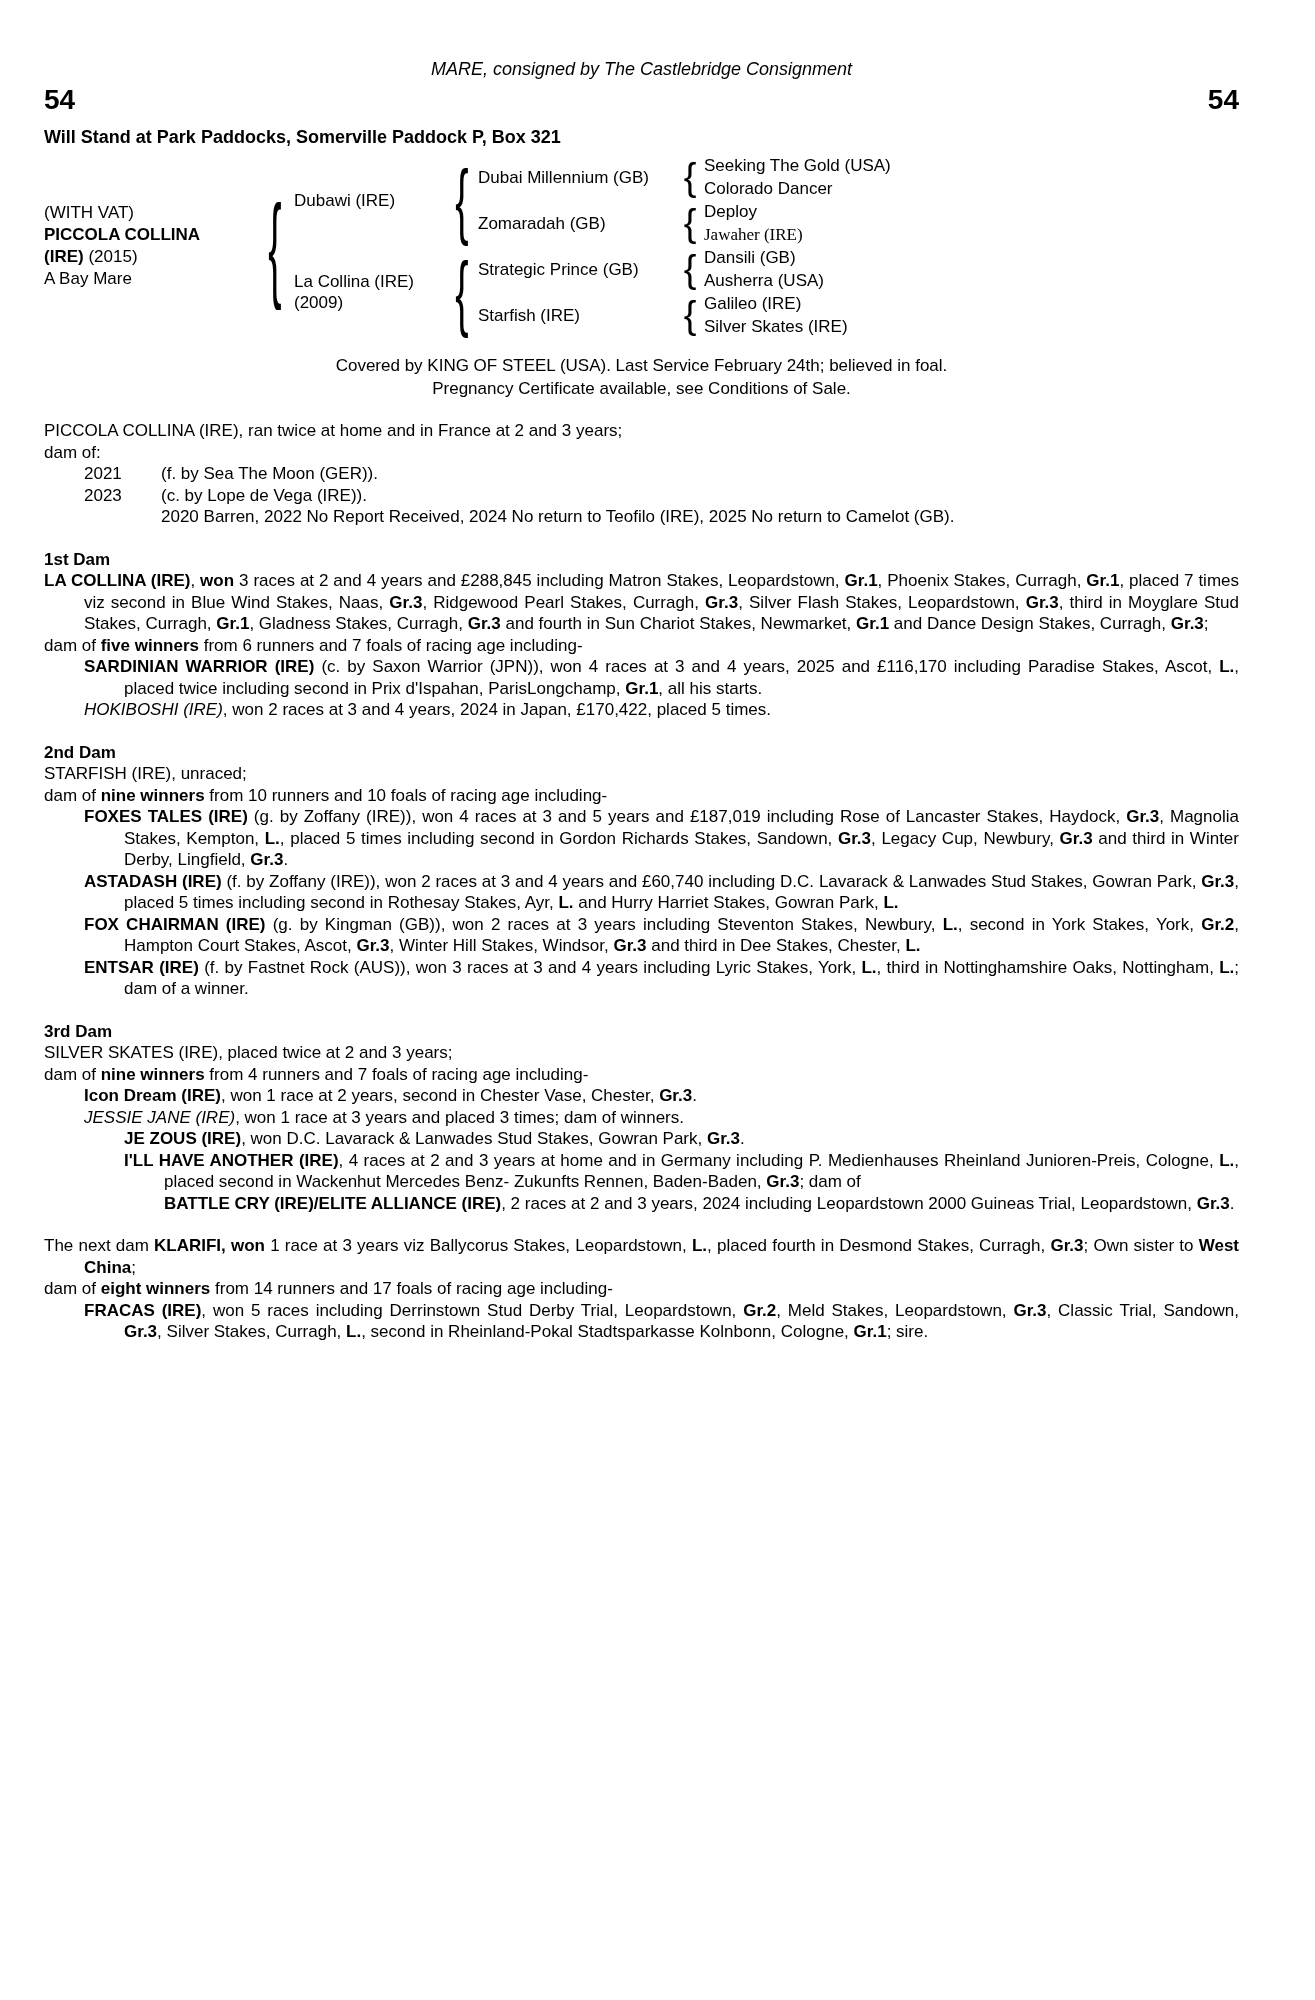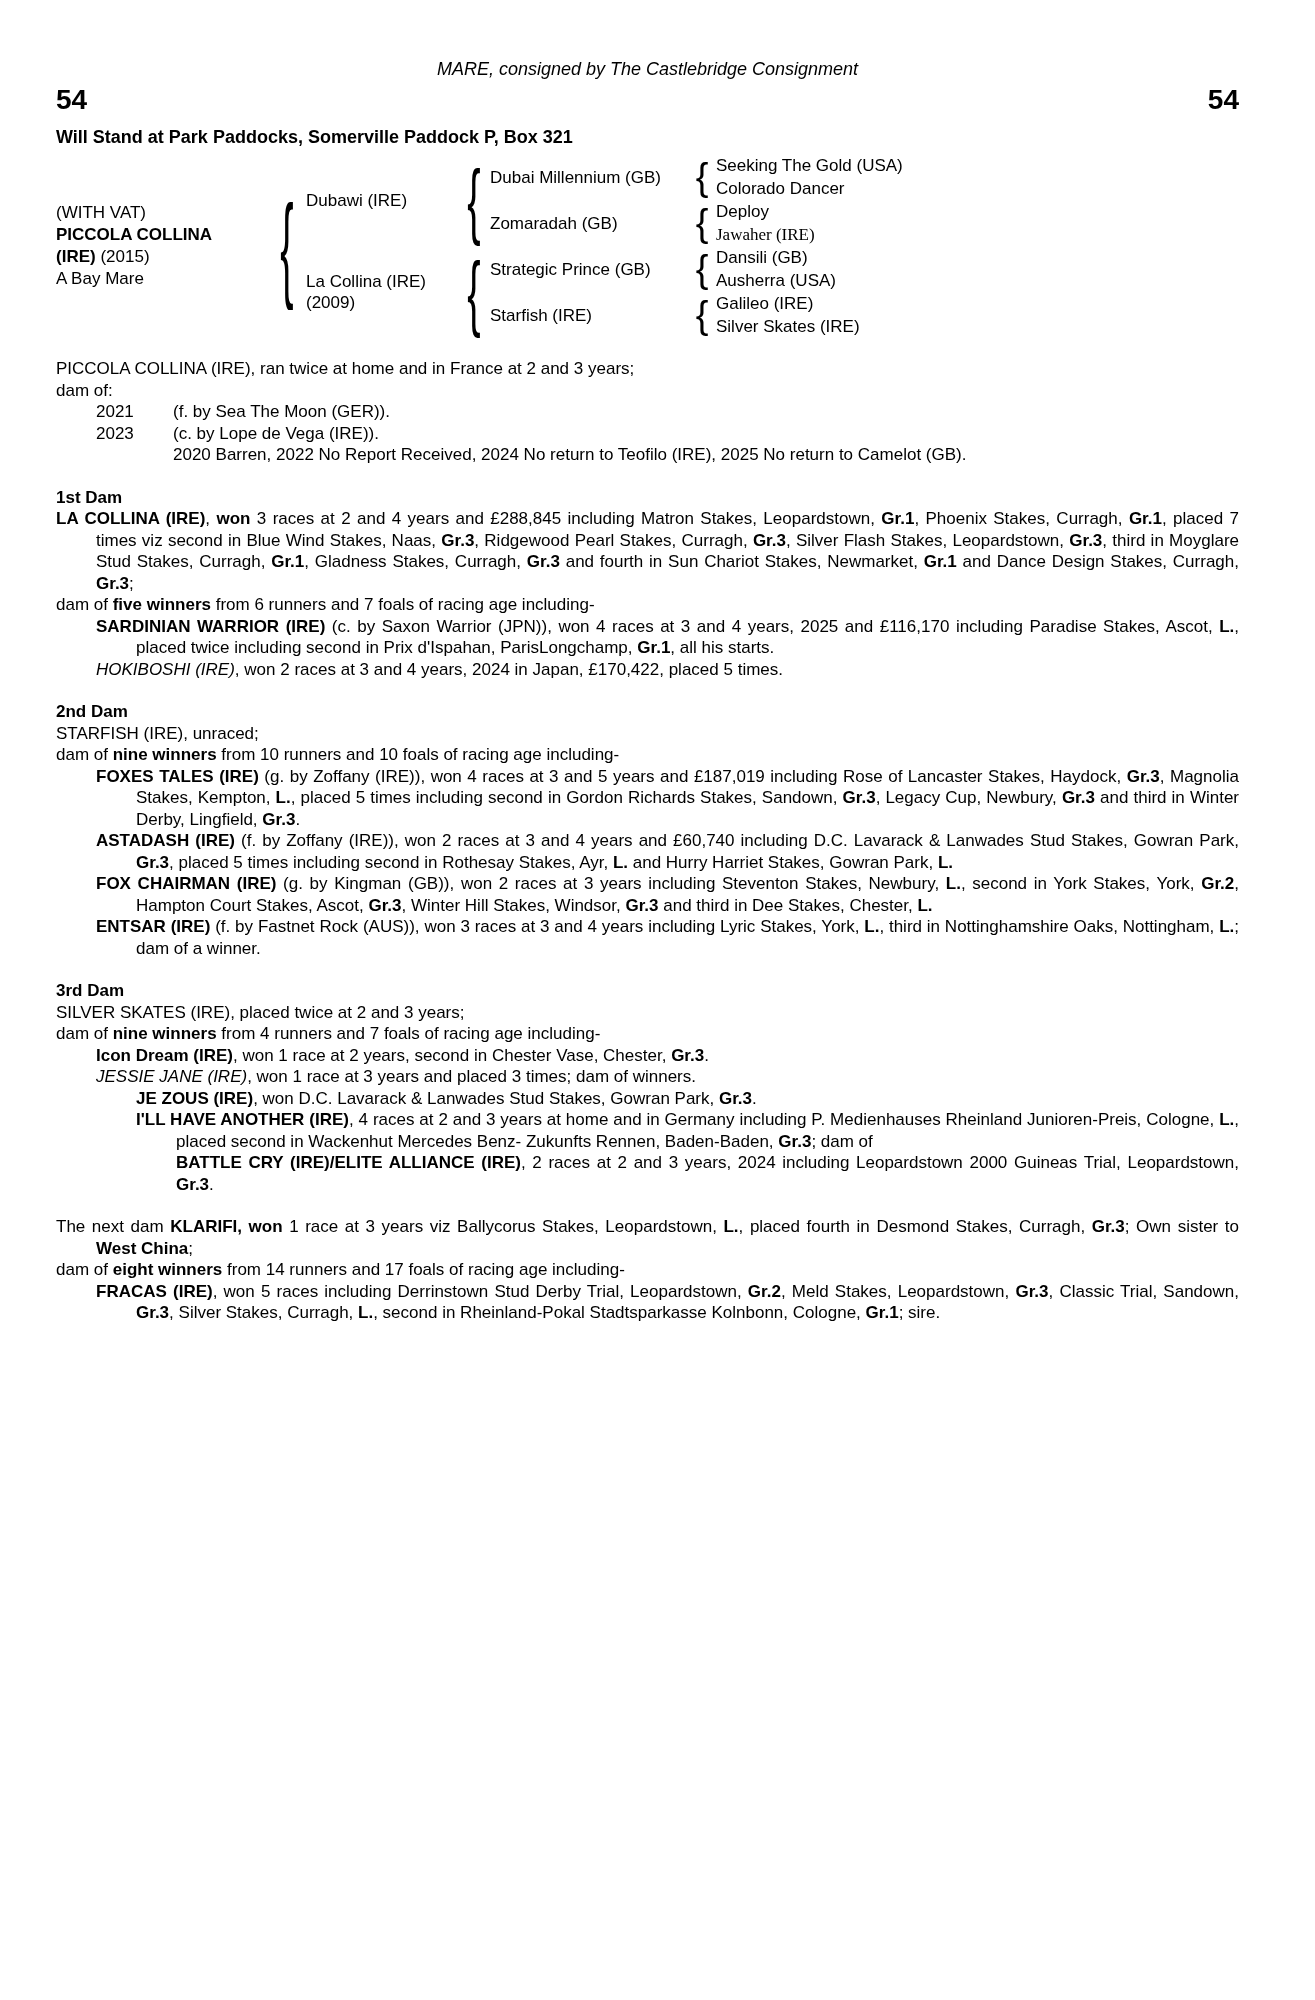--- a/index.html
+++ b/index.html
@@ -1,18 +1,18 @@
 <!DOCTYPE html>
 <html><head>
 <meta charset="utf-8">
 <style>
   html,body{margin:0;padding:0;background:#ffffff;}
   .page{
     width:1315px;height:1840px;box-sizing:border-box;
-    padding:58px 76px 0 56px;background:#fff;color:#000;
+    padding:58px 76px 0 44px;background:#fff;color:#000;
     font-family:"Liberation Sans",sans-serif;font-size:17px;
     position:relative;overflow:hidden;border-radius:19px;
   }
   .consign{text-align:center;font-style:italic;font-size:18px;line-height:22px;}
   .lotrow{display:flex;justify-content:space-between;align-items:flex-start;
     font-weight:bold;font-size:28px;line-height:1;margin-top:6px;}
   .stand{font-weight:bold;font-size:18px;margin-top:12px;line-height:22px;}
 
   
   .pedigree{display:grid;grid-template-columns:212px 38px 152px 32px 198px 28px 1fr;
@@ -110,20 +110,24 @@
     <div class="ped-cell" style="grid-column:7;grid-row:2;">Colorado Dancer</div>
     <div class="ped-cell" style="grid-column:7;grid-row:3;">Deploy</div>
     <div class="ped-cell" style="grid-column:7;grid-row:4;font-family:Liberation Serif, serif;">Jawaher (IRE)</div>
     <div class="ped-cell" style="grid-column:7;grid-row:5;">Dansili (GB)</div>
     <div class="ped-cell" style="grid-column:7;grid-row:6;">Ausherra (USA)</div>
     <div class="ped-cell" style="grid-column:7;grid-row:8;">Silver Skates (IRE)</div>
     <div class="ped-cell" style="grid-column:7;grid-row:7;">Galileo (IRE)</div>
 
   </div>
 
+  <div class="covered">
+    <div>Covered by KING OF STEEL (USA). Last Service February 24th; believed in foal.</div>
+    <div>Pregnancy Certificate available, see Conditions of Sale.</div>
+  </div>
 
   <div class="body" id="paragraphs">
       <p class="para p0"><span>PICCOLA COLLINA (IRE), ran twice at home and in France at 2 and 3 years;</span></p>
       <p class="para p0"><span>dam of:</span></p>
       <p class="para produce"><span class="year">2021</span><span>(f. by Sea The Moon (GER)).</span></p>
       <p class="para produce"><span class="year">2023</span><span>(c. by Lope de Vega (IRE)).</span></p>
       <p class="para barren"><span>2020 Barren, 2022 No Report Received, 2024 No return to Teofilo (IRE), 2025 No return to Camelot (GB).</span></p>
       <p class="para heading gap"><span class="b">1st Dam</span></p>
       <p class="para p0"><span class="b">LA COLLINA (IRE)</span><span>, </span><span class="b">won</span><span> 3 races at 2 and 4 years and £288,845 including Matron Stakes, Leopardstown, </span><span class="b">Gr.1</span><span>, Phoenix Stakes, Curragh, </span><span class="b">Gr.1</span><span>, placed 7 times viz second in Blue Wind Stakes, Naas, </span><span class="b">Gr.3</span><span>, Ridgewood Pearl Stakes, Curragh, </span><span class="b">Gr.3</span><span>, Silver Flash Stakes, Leopardstown, </span><span class="b">Gr.3</span><span>, third in Moyglare Stud Stakes, Curragh, </span><span class="b">Gr.1</span><span>, Gladness Stakes, Curragh, </span><span class="b">Gr.3</span><span> and fourth in Sun Chariot Stakes, Newmarket, </span><span class="b">Gr.1</span><span> and Dance Design Stakes, Curragh, </span><span class="b">Gr.3</span><span>;</span></p>
       <p class="para p0"><span>dam of </span><span class="b">five winners</span><span> from 6 runners and 7 foals of racing age including-</span></p>

